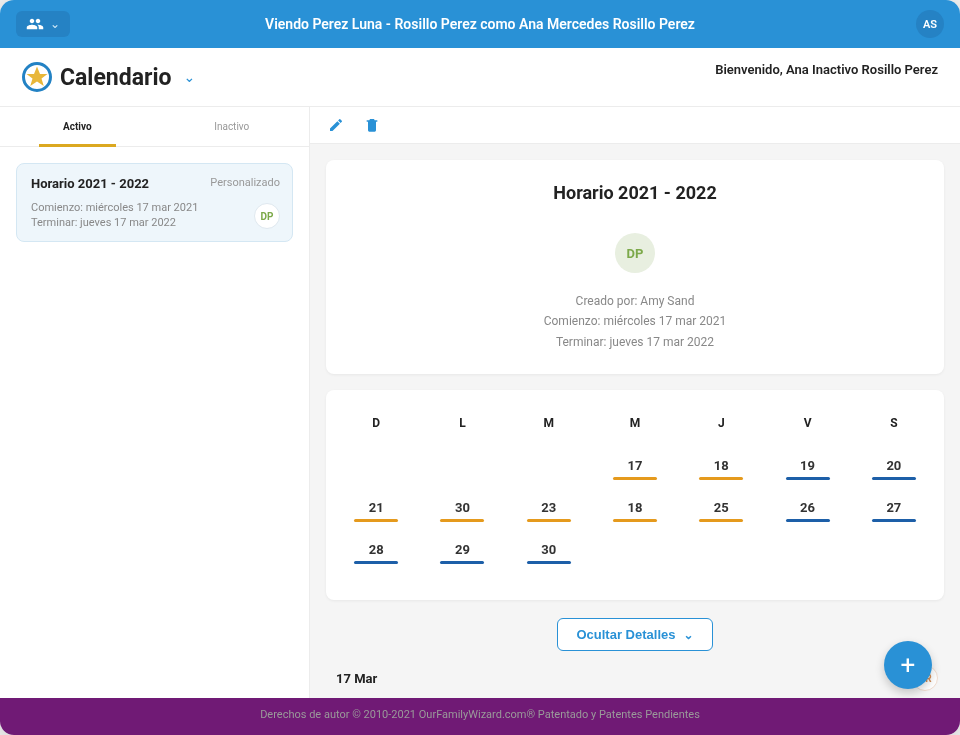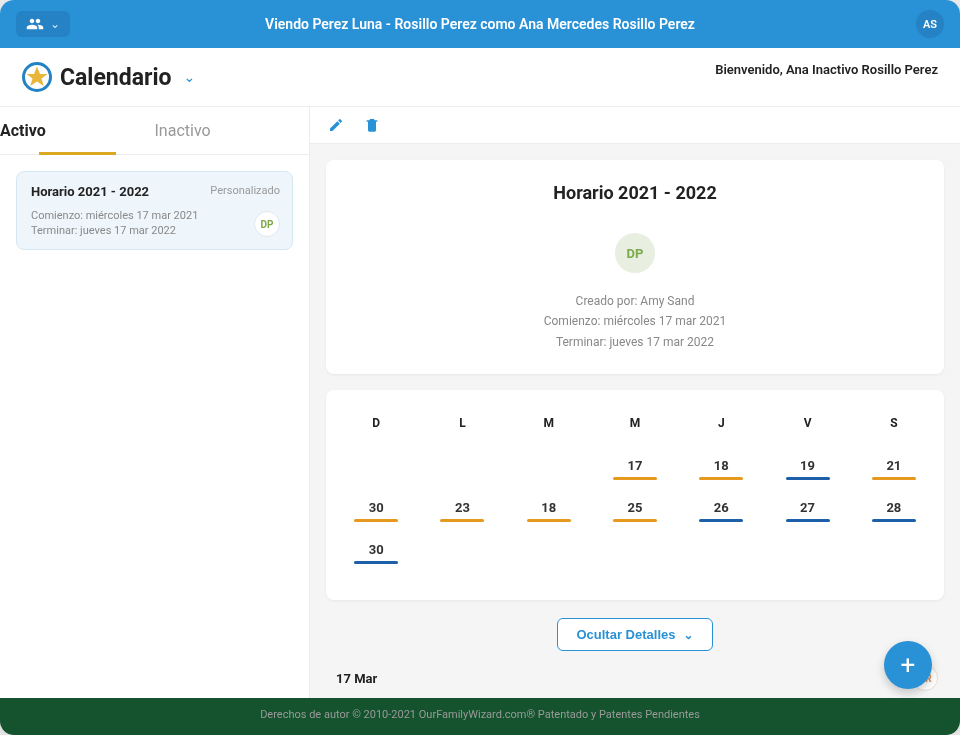--- a/index.html
+++ b/index.html
@@ -33,21 +33,21 @@
     padding: 14px 22px; border-bottom: 1px solid #ececec;
   }
   .subheader-left { display: flex; align-items: center; gap: 8px; }
   .logo { width: 30px; height: 30px; }
   .page-title { font-size: 23px; font-weight: 700; color: #222; }
   .page-title-caret { color: #2991d6; font-size: 14px; margin-left: 4px; }
   .welcome { font-size: 13px; font-weight: 600; color: #222; }
   .body { flex: 1; display: flex; overflow: hidden; }
   .left-col { width: 310px; border-right: 1px solid #ececec; display: flex; flex-direction: column; }
   .tabs { display: flex; border-bottom: 1px solid #ececec; }
-  .tab { flex: 1; text-align: left; padding: 14px 0; font-size: 16px; color: #999; cursor: pointer; position: relative; }
+  .tab { flex: 1; text-align: center; padding: 14px 0; font-size: 10px; color: #999; cursor: pointer; position: relative; }
   .tab.active { color: #222; font-weight: 700; }
   .tab.active::after {
     content: ""; position: absolute; left: 25%; right: 25%; bottom: -1px; height: 3px;
     background: #dba820;
   }
   .card-list { padding: 16px; }
   .sched-card {
     background: #eef6fb; border: 1px solid #d4e7f3; border-radius: 8px; padding: 12px 14px;
     position: relative;
   }
@@ -117,21 +117,21 @@
     background: #fff; border: 1px solid #f1ddd0; color: #d58f57; font-size: 10px; font-weight: 700;
     display: flex; align-items: center; justify-content: center;
   }
   .fab {
     position: absolute; right: 28px; bottom: 46px; width: 48px; height: 48px; border-radius: 50%;
     background: #2991d6; color: #fff; display: flex; align-items: center; justify-content: center;
     font-size: 26px; box-shadow: 0 4px 10px rgba(0,0,0,0.2); cursor: pointer;
   }
   .footer {
     text-align: center; font-size: 11px; color: #9a9a9a; padding: 10px 0 14px 0;
-    background: #14532d; position: absolute; bottom: 0; left: 0; right: 0;
+    background: #701a75; position: absolute; bottom: 0; left: 0; right: 0;
   }
 </style>
 </head>
 <body>
 
 <div class="window">
 
   <div class="topbar">
     <div class="topbar-left">
       <svg viewBox="0 0 24 24">
@@ -198,28 +198,30 @@
             <div class="cal-head">M</div>
             <div class="cal-head">J</div>
             <div class="cal-head">V</div>
             <div class="cal-head">S</div>
             <div class="cal-cell empty"></div>
             <div class="cal-cell empty"></div>
             <div class="cal-cell empty"></div>
             <div class="cal-cell" data-color="orange">17</div>
             <div class="cal-cell" data-color="orange">18</div>
             <div class="cal-cell" data-color="blue">19</div>
+            <div class="cal-cell" data-color="blue">20</div>
             <div class="cal-cell" data-color="orange">21</div>
             <div class="cal-cell" data-color="orange">30</div>
             <div class="cal-cell" data-color="orange">23</div>
             <div class="cal-cell" data-color="orange">18</div>
             <div class="cal-cell" data-color="orange">25</div>
             <div class="cal-cell" data-color="blue">26</div>
             <div class="cal-cell" data-color="blue">27</div>
             <div class="cal-cell" data-color="blue">28</div>
+            <div class="cal-cell" data-color="blue">29</div>
             <div class="cal-cell" data-color="blue">30</div>
             <div class="cal-cell empty"></div>
             <div class="cal-cell empty"></div>
             <div class="cal-cell empty"></div>
             <div class="cal-cell empty"></div>
           </div>
       </div>
 
       <div class="hide-details">
         <button class="hide-btn">

